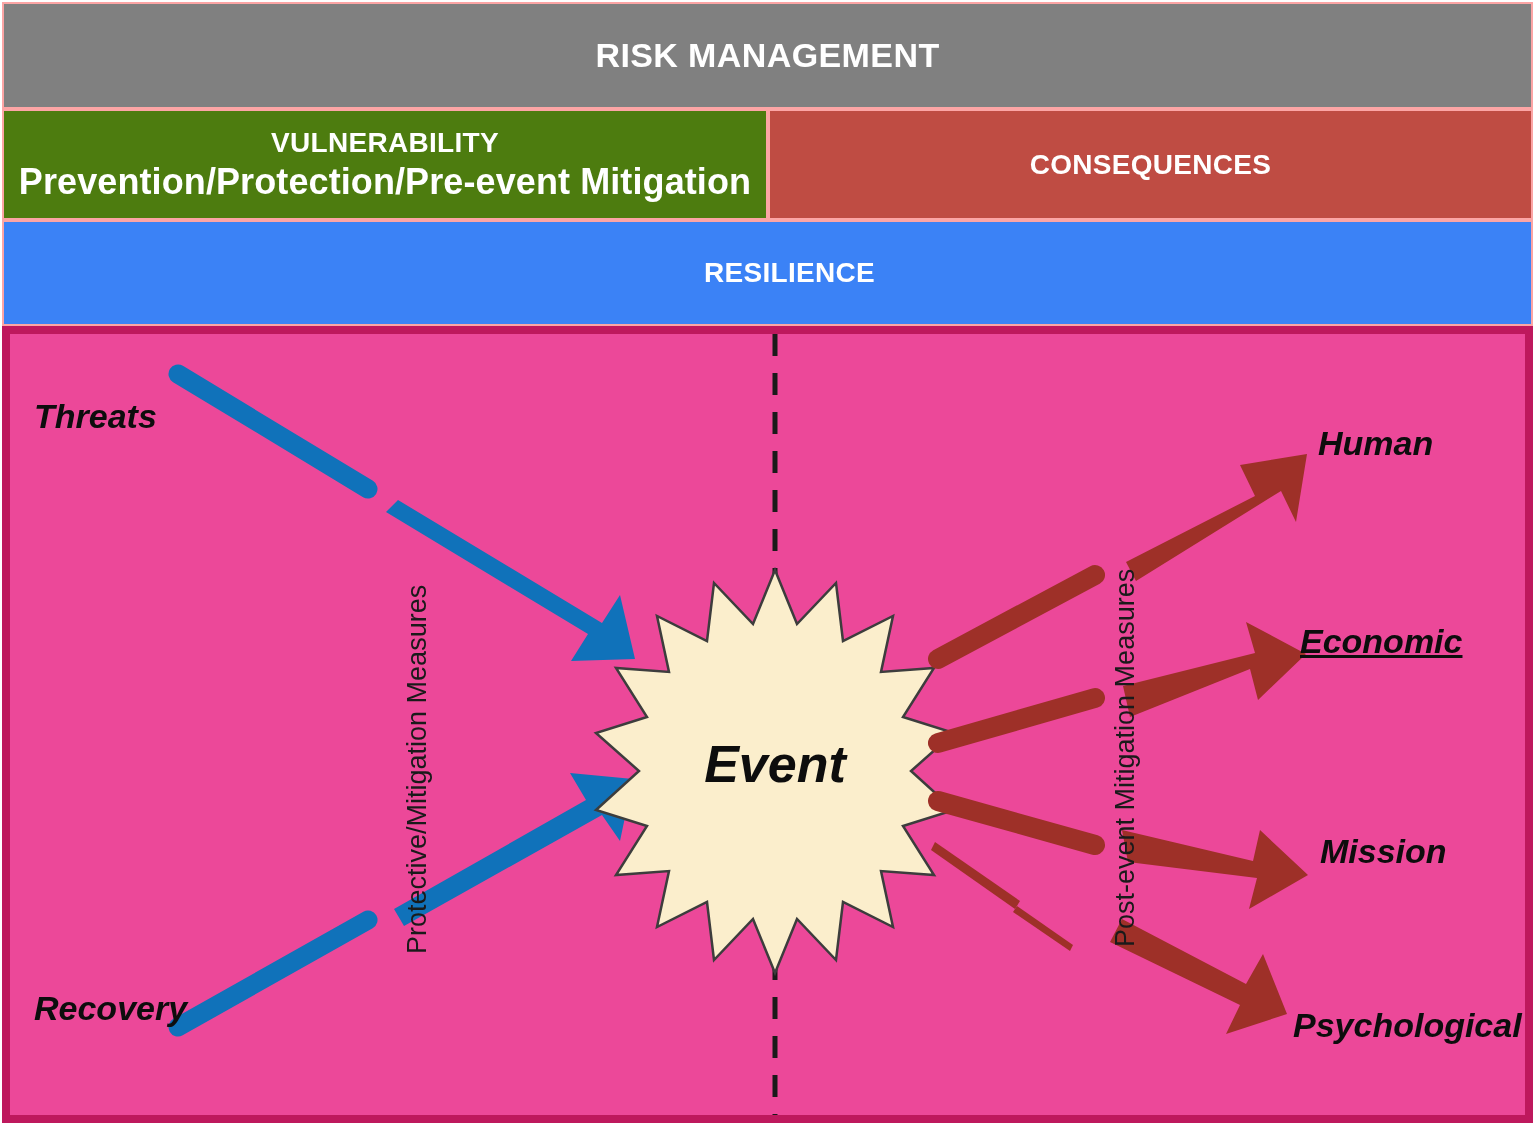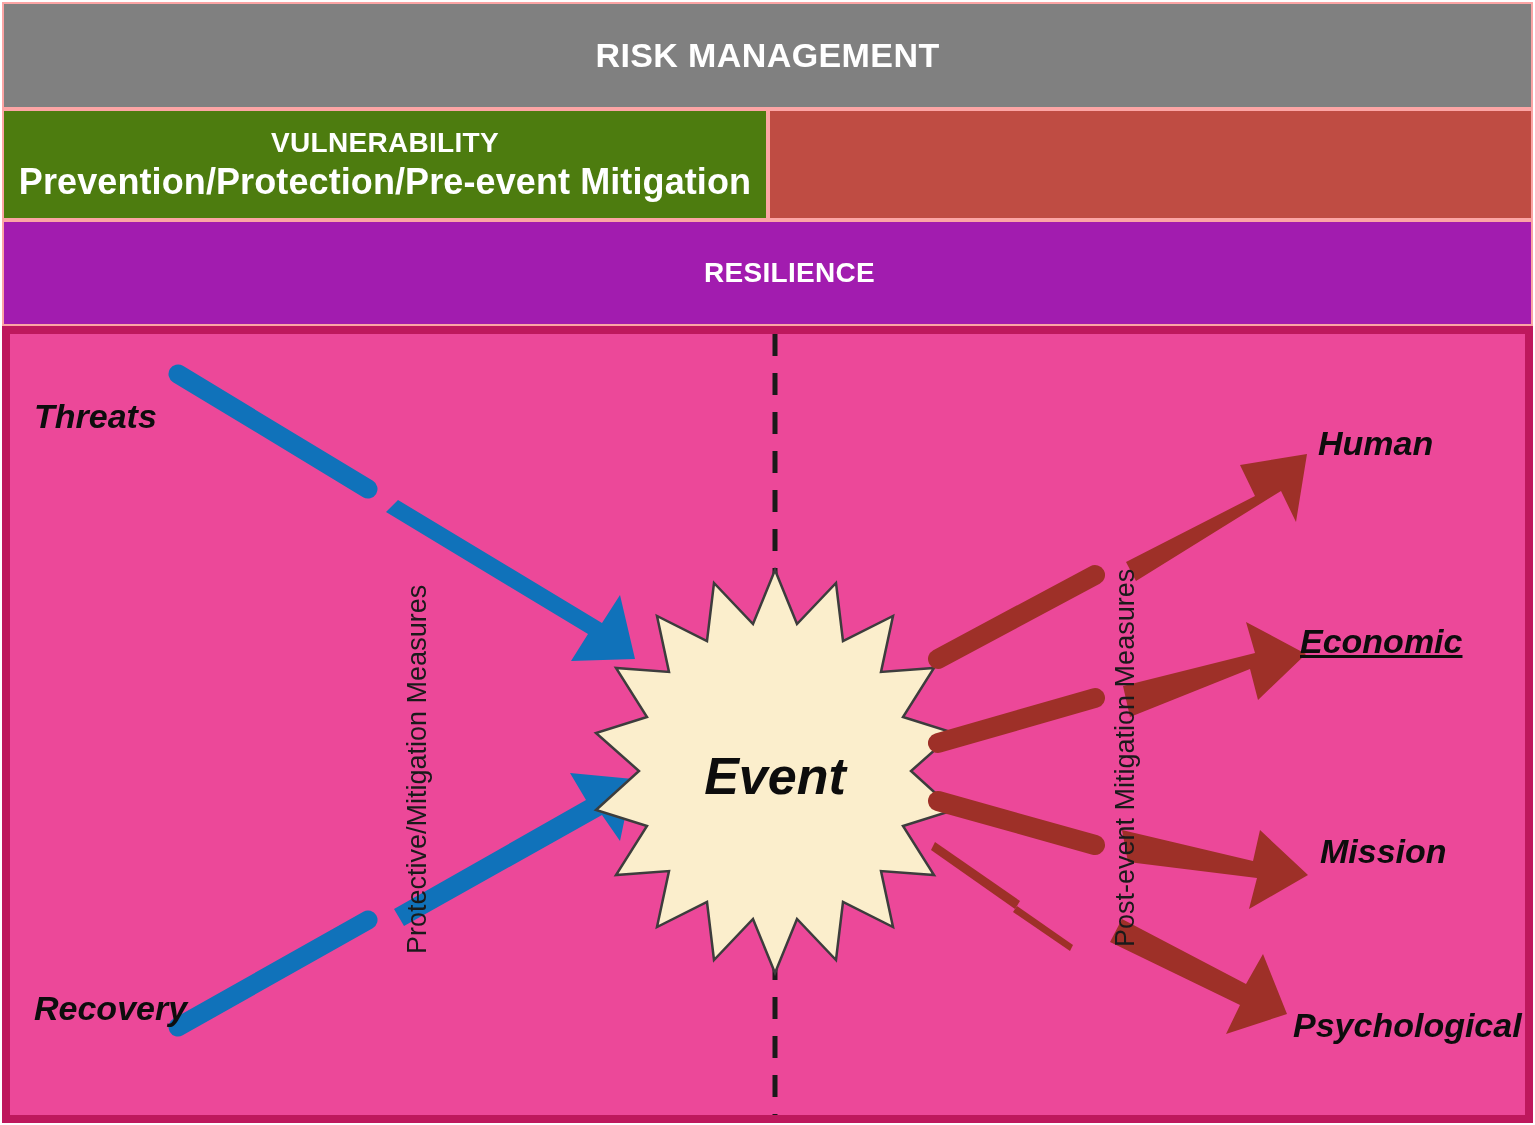--- a/index.html
+++ b/index.html
@@ -37,21 +37,21 @@
   }
   #band-cons{
     left:768px;top:109px;width:765px;height:111px;
     background:#bf4c43;
   }
   .band .hl{font-size:28px;font-weight:bold;letter-spacing:.3px;}
   .band .sl{font-size:36px;font-weight:bold;letter-spacing:.1px;margin-top:3px;}
 
   #band-res{
     left:2px;top:220px;width:1531px;height:106px;
-    background:#a21caf;
+    background:#3b82f6;
     padding-left:44px;
   }
   #band-res .t1{font-size:28px;font-weight:bold;letter-spacing:.3px;}
 
   
   #canvas{
     position:absolute;
     left:2px;top:326px;width:1531px;height:797px;
     box-sizing:border-box;
     border:8px solid #be185d;
@@ -96,20 +96,21 @@
   <div class="band" id="band-risk">
     <div class="t1">RISK MANAGEMENT</div>
   </div>
 
   <div class="band" id="band-vuln">
     <div class="hl">VULNERABILITY</div>
     <div class="sl">Prevention/Protection/Pre-event Mitigation</div>
   </div>
 
   <div class="band" id="band-cons">
+    <div class="hl">CONSEQUENCES</div>
   </div>
 
   <div class="band" id="band-res">
     <div class="t1">RESILIENCE</div>
   </div>
 
   <div id="canvas">
 
     <svg width="1527" height="793" viewBox="0 0 1527 793">
 
@@ -158,16 +159,16 @@
 
     <div class="flabel" id="lbl-human">Human</div>
     <div class="flabel" id="lbl-economic">Economic</div>
     <div class="flabel" id="lbl-mission">Mission</div>
     <div class="flabel" id="lbl-psych">Psychological</div>
 
     <div class="vlabel" id="lbl-pre">Protective/Mitigation Measures</div>
     <div class="vlabel" id="lbl-post">Post-event Mitigation Measures</div>
 
     <div style="position:absolute;left:586px;top:400px;width:358px;text-align:center;
-                font-size:52px;font-weight:bold;font-style:italic;color:#0d0d0d;margin-top:12px;">Event</div>
+                font-size:52px;font-weight:bold;font-style:italic;color:#0d0d0d;">Event</div>
 
   </div>
 </div>
 
 </body></html>

